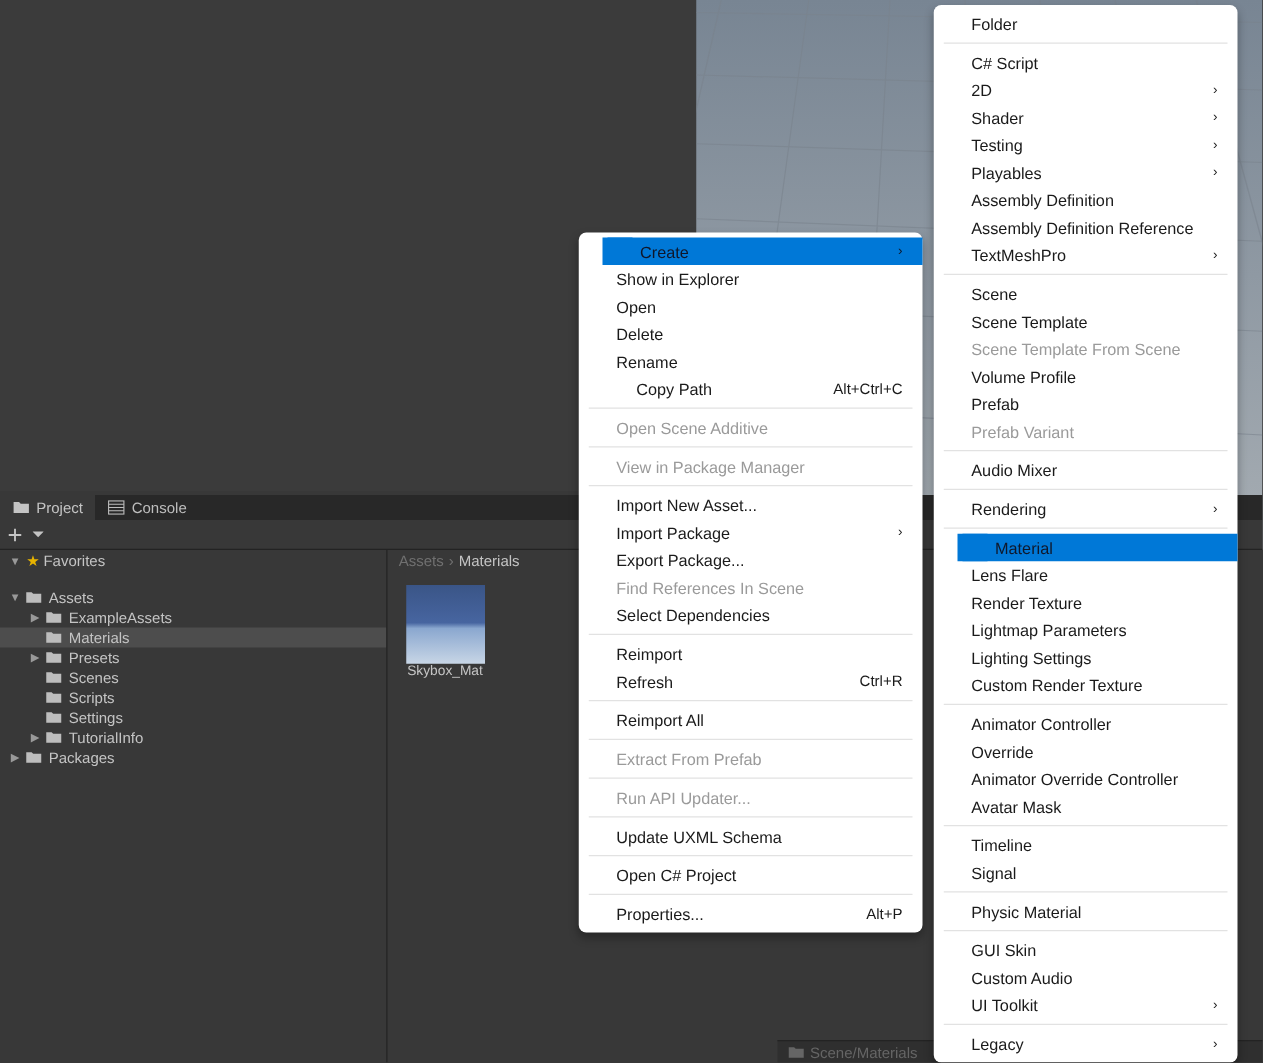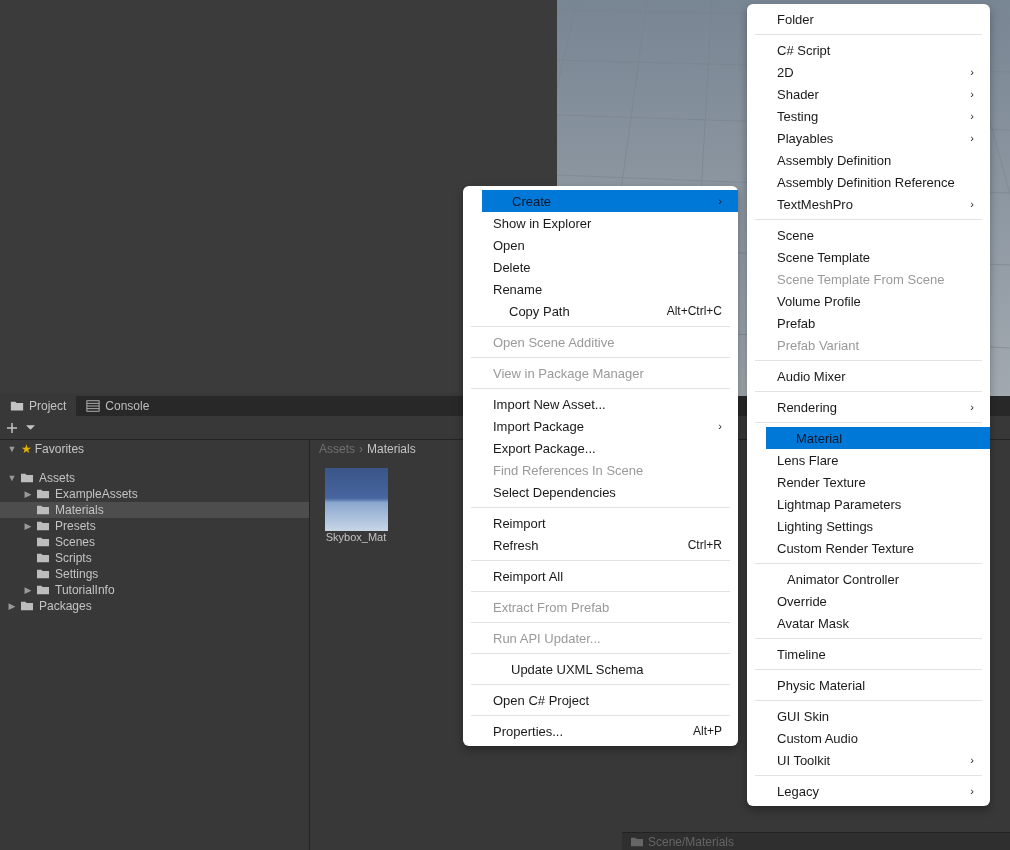--- a/index.html
+++ b/index.html
@@ -263,21 +263,21 @@
     <div class="ctx-sep"></div>
     <div class="ctx-item disabled">
       <span style="position:relative;left:14px">Extract From Prefab</span>
     </div>
     <div class="ctx-sep"></div>
     <div class="ctx-item disabled">
       <span style="position:relative;left:14px">Run API Updater...</span>
     </div>
     <div class="ctx-sep"></div>
     <div class="ctx-item">
-      <span style="position:relative;left:32px">Update UXML Schema</span>
+      <span style="position:relative;left:14px">Update UXML Schema</span>
     </div>
     <div class="ctx-sep"></div>
     <div class="ctx-item">
       <span style="position:relative;left:14px">Open C# Project</span>
     </div>
     <div class="ctx-sep"></div>
     <div class="ctx-item">
       <span style="position:relative;left:14px">Properties...</span>
       <span class="shortcut">Alt+P</span>
     </div>
@@ -359,32 +359,38 @@
       <span style="position:relative;left:14px">Lightmap Parameters</span>
     </div>
     <div class="ctx-item">
       <span style="position:relative;left:14px">Lighting Settings</span>
     </div>
     <div class="ctx-item">
       <span style="position:relative;left:14px">Custom Render Texture</span>
     </div>
     <div class="ctx-sep"></div>
     <div class="ctx-item">
-      <span style="position:relative;left:24px">Animator Controller</span>
+      <span style="position:relative;left:14px">Animator Controller</span>
     </div>
     <div class="ctx-item">
       <span style="position:relative;left:14px">Override</span>
     </div>
     <div class="ctx-item">
+      <span style="position:relative;left:14px">Animator Override Controller</span>
+    </div>
+    <div class="ctx-item">
       <span style="position:relative;left:14px">Avatar Mask</span>
     </div>
     <div class="ctx-sep"></div>
     <div class="ctx-item">
       <span style="position:relative;left:14px">Timeline</span>
     </div>
+    <div class="ctx-item">
+      <span style="position:relative;left:14px">Signal</span>
+    </div>
     <div class="ctx-sep"></div>
     <div class="ctx-item">
       <span style="position:relative;left:14px">Physic Material</span>
     </div>
     <div class="ctx-sep"></div>
     <div class="ctx-item">
       <span style="position:relative;left:14px">GUI Skin</span>
     </div>
     <div class="ctx-item">
       <span style="position:relative;left:14px">Custom Audio</span>

